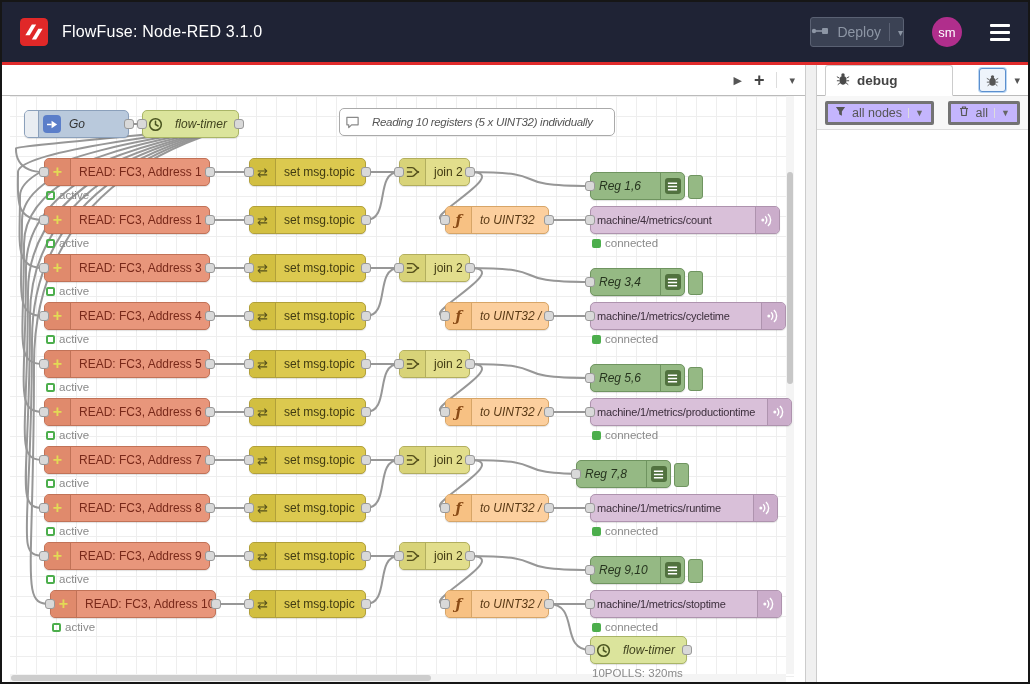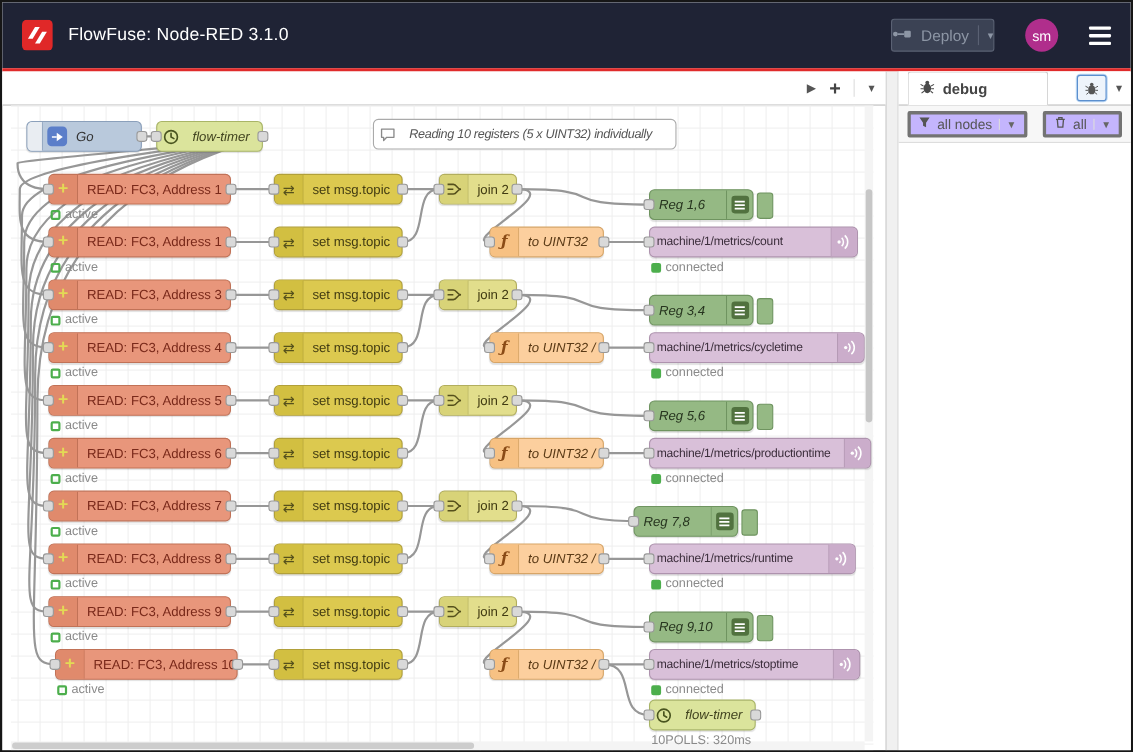--- a/index.html
+++ b/index.html
@@ -552,21 +552,21 @@
               <span class="dbg-list" style="background: rgb(81, 114, 63);">
                 <svg width="11" height="11" viewBox="0 0 12 12" stroke="#fff" stroke-width="1.7">
                   <path d="M1 2.5 h10 M1 6 h10 M1 9.5 h10"></path>
                 </svg>
               </span>
             </span>
             <span class="dbg-btn" style="background: rgb(149, 185, 132); border-color: rgb(111, 148, 96);"></span>
             <span class="port in"></span>
           </div>
           <div class="node" style="left: 580px; top: 110px; width: 190px; background: rgb(217, 192, 217); border-color: rgb(174, 147, 174); color: rgb(60, 46, 60);">
-            <span class="lbl mqtt-lbl" style="padding-left: 6px;">machine/1/metrics/count</span>
+            <span class="lbl mqtt-lbl" style="padding-left: 6px;">machine/4/metrics/count</span>
             <span class="ibox-r" style="background: rgb(203, 173, 203); border-color: rgb(174, 147, 174);">
               <svg width="15" height="16" viewBox="0 0 16 16">
                 <circle cx="3" cy="8" r="1.6" fill="#fff"></circle>
                 <path d="M5.5 4 a5.5 5.5 0 0 1 0 8" stroke="#fff" stroke-width="1.5" fill="none"></path>
                 <path d="M8.5 1.6 a8.6 8.6 0 0 1 0 12.8" stroke="#fff" stroke-width="1.5" fill="none"></path>
               </svg>
             </span>
             <span class="port in"></span>
           </div>
           <div class="status" style="left: 582px; top: 141px;">

